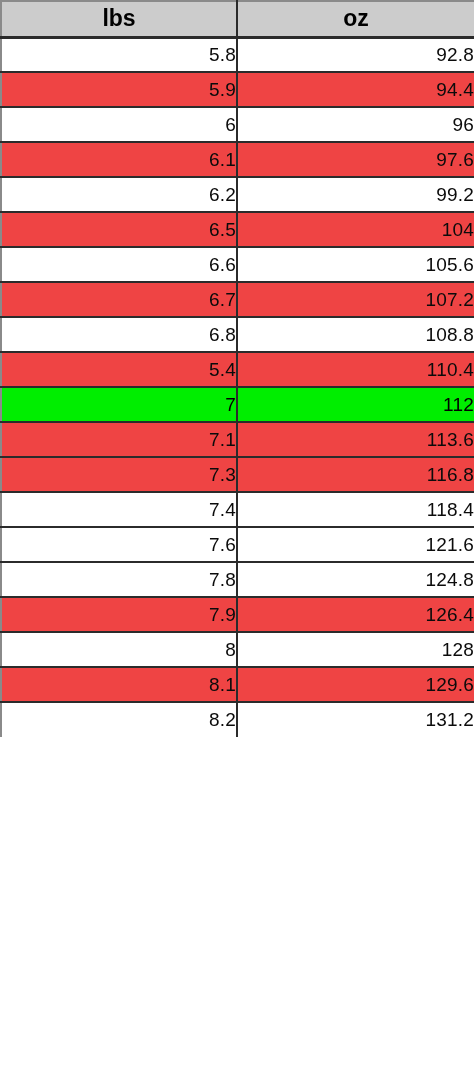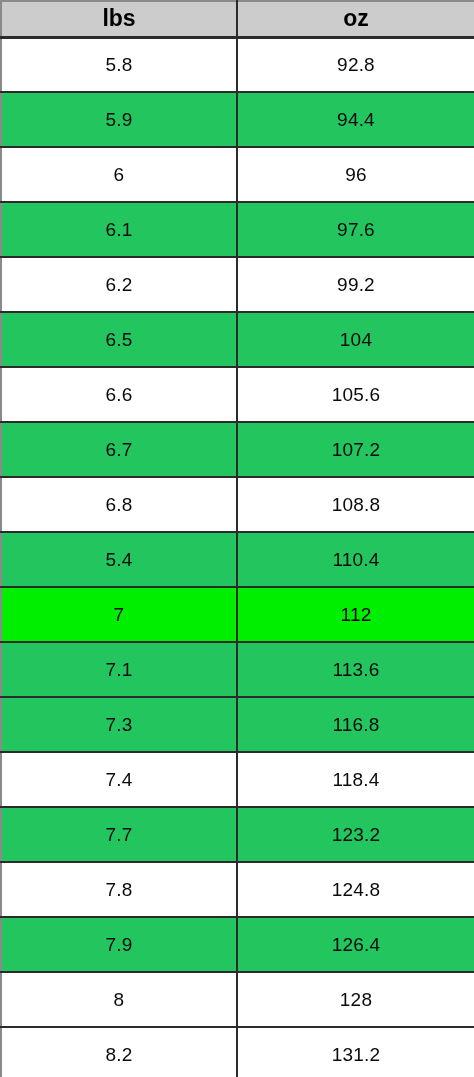--- a/index.html
+++ b/index.html
@@ -38,35 +38,35 @@
     height: 36px;
     padding: 0;
     box-sizing: border-box;
     border-bottom: 3px solid #2b2b2b;
     vertical-align: middle;
   }
   thead th.th-lbs { border-right: 2px solid #2b2b2b; }
 
   
   tbody td {
-    height: 55px;
+    height: 35px;
     padding: 0;
     box-sizing: border-box;
-    text-align: center;
+    text-align: right;
     vertical-align: middle;
     font-size: 19px;
     font-weight: normal;
     color: #0b0b0b;
     border-bottom: 2px solid #2b2b2b;
     letter-spacing: 0.2px;
   }
   tbody td.cell-lbs { border-right: 2px solid #2b2b2b; }
 
   tbody tr.row-odd  td { background: #ffffff; }
-  tbody tr.row-even td { background: #22c55e; }
+  tbody tr.row-even td { background: #ef4444; }
 
   tbody tr.row-highlight td {
     background: #00ee00;
     color: #000000;
   }
 
   
   tbody tr.row-last td { border-bottom: none; }
 </style>
 </head>
@@ -133,34 +133,38 @@
         <td class="cell-oz">113.6</td>
       </tr>
       <tr class="table-row row-even">
         <td class="cell-lbs">7.3</td>
         <td class="cell-oz">116.8</td>
       </tr>
       <tr class="table-row row-odd">
         <td class="cell-lbs">7.4</td>
         <td class="cell-oz">118.4</td>
       </tr>
-      <tr class="table-row row-even">
-        <td class="cell-lbs">7.7</td>
-        <td class="cell-oz">123.2</td>
+      <tr class="table-row row-odd">
+        <td class="cell-lbs">7.6</td>
+        <td class="cell-oz">121.6</td>
       </tr>
       <tr class="table-row row-odd">
         <td class="cell-lbs">7.8</td>
         <td class="cell-oz">124.8</td>
       </tr>
       <tr class="table-row row-even">
         <td class="cell-lbs">7.9</td>
         <td class="cell-oz">126.4</td>
       </tr>
       <tr class="table-row row-odd">
         <td class="cell-lbs">8</td>
         <td class="cell-oz">128</td>
       </tr>
+      <tr class="table-row row-even">
+        <td class="cell-lbs">8.1</td>
+        <td class="cell-oz">129.6</td>
+      </tr>
       <tr class="table-row row-odd row-last">
         <td class="cell-lbs">8.2</td>
         <td class="cell-oz">131.2</td>
       </tr>
     </tbody>
 </table>
 
 </body></html>

